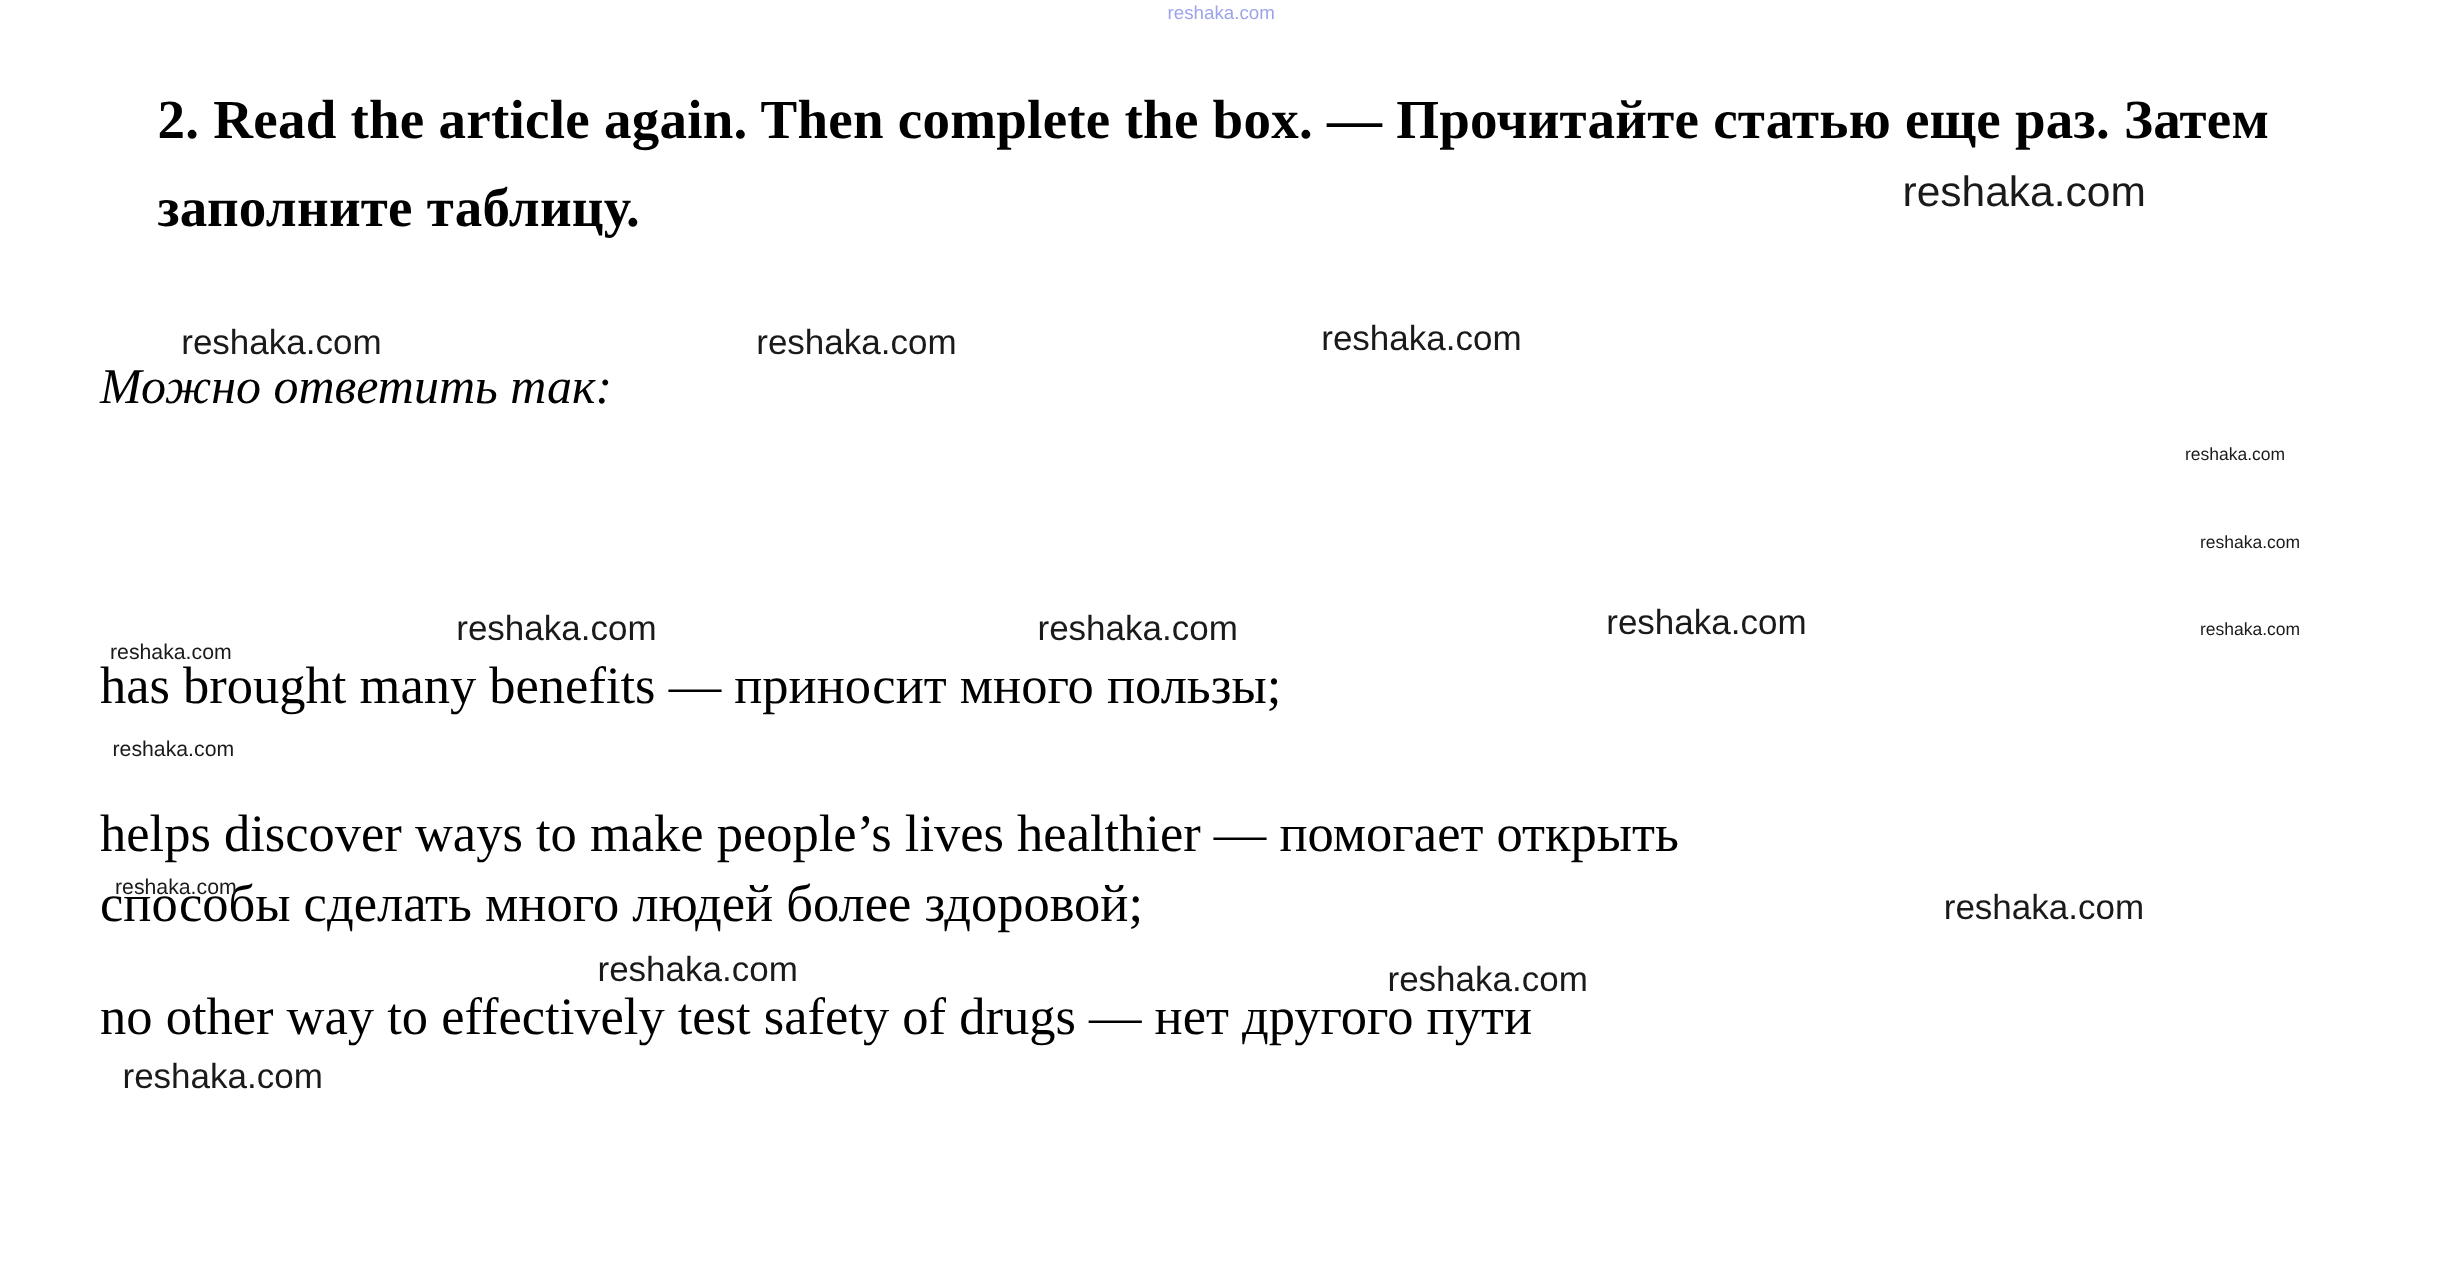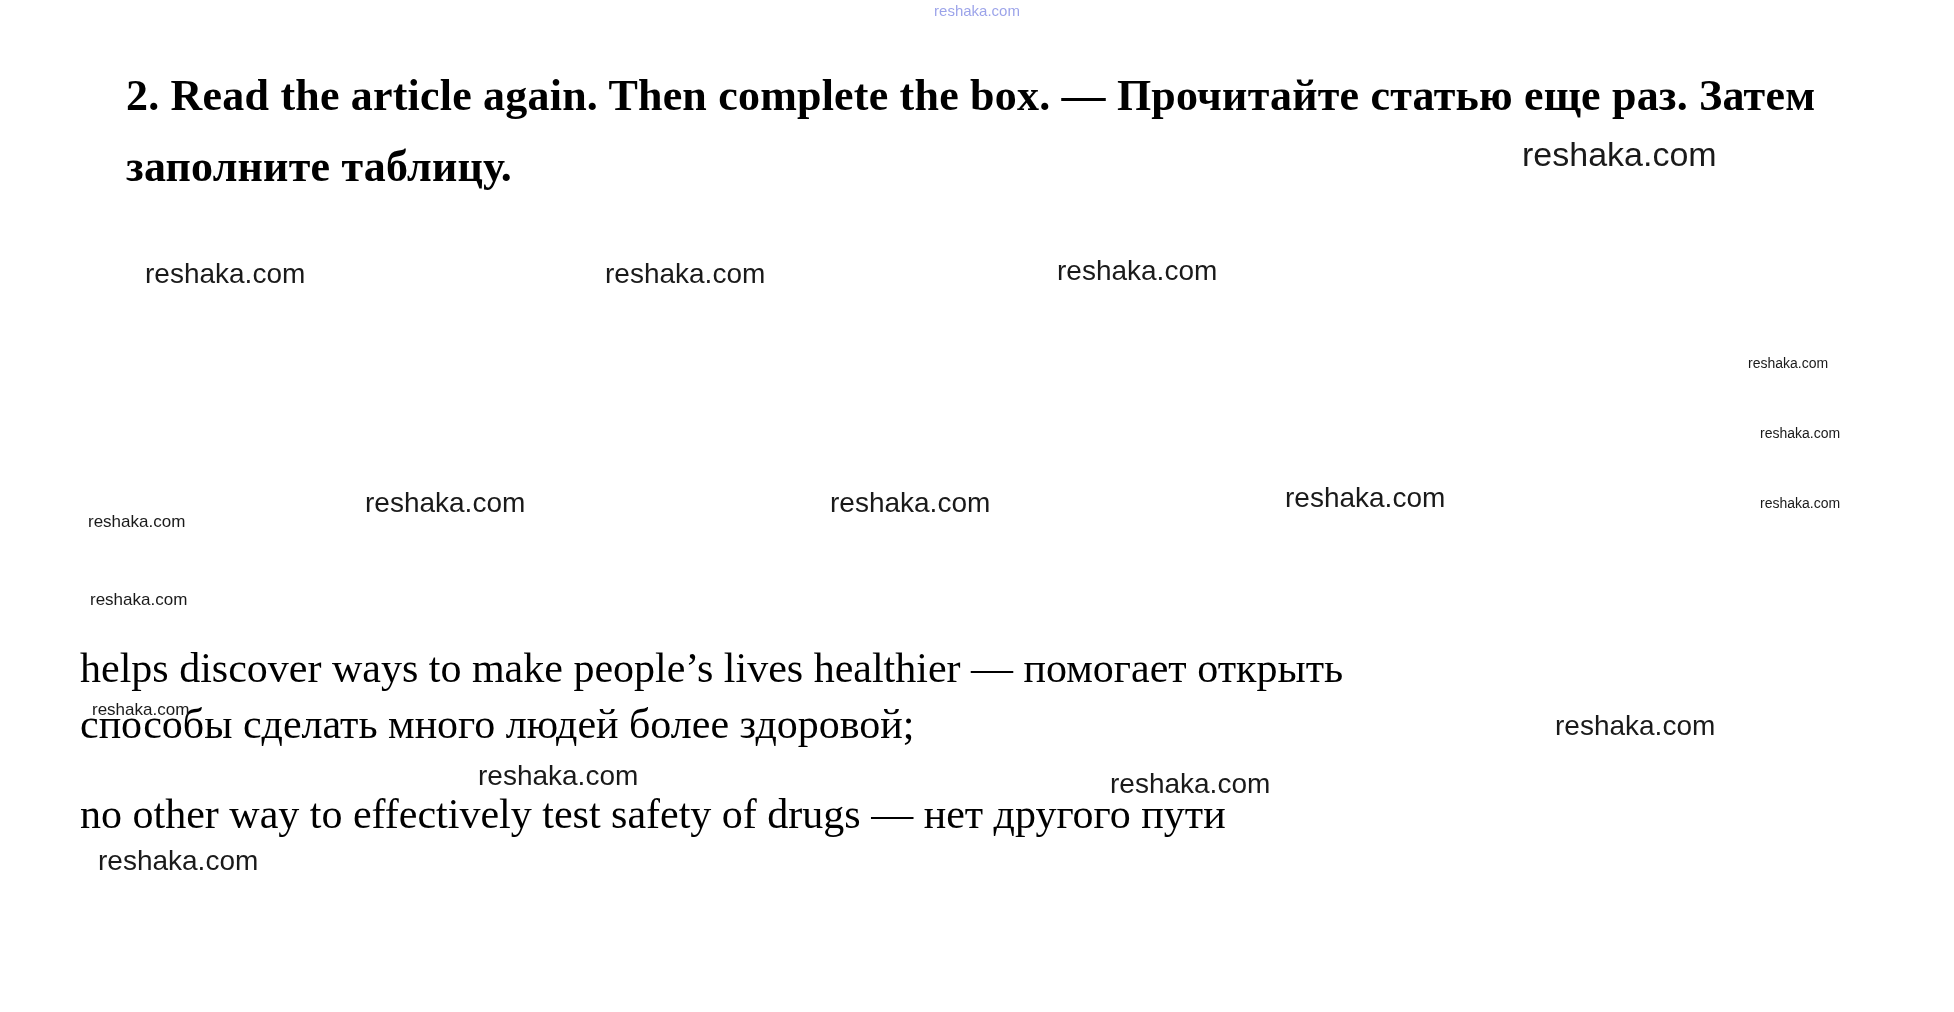--- a/index.html
+++ b/index.html
@@ -87,21 +87,23 @@
 </style>
 </head>
 <body>
 
 <div class="page">
 
   <div class="wm-top">reshaka.com</div>
 
   <div class="title">2. Read the article again. Then complete the box. — Прочитайте статью еще раз. Затем заполните таблицу.</div>
 
+  <div class="intro">Можно ответить так:</div>
 
+  <div class="body-line l2">has brought many benefits — приносит много пользы;</div>
   <div class="body-line l3">helps discover ways to make people’s lives healthier — помогает открыть</div>
   <div class="body-line l4">способы сделать много людей более здоровой;</div>
   <div class="body-line l5">no other way to effectively test safety of drugs — нет другого пути</div>
 
   <div class="wm big" style="left:1522px; top:135px;">reshaka.com</div>
   <div class="wm mid" style="left:145px;  top:258px;">reshaka.com</div>
   <div class="wm mid" style="left:605px;  top:258px;">reshaka.com</div>
   <div class="wm mid" style="left:1057px; top:255px;">reshaka.com</div>
   <div class="wm tiny" style="left:1748px; top:355px;">reshaka.com</div>
   <div class="wm tiny" style="left:1760px; top:425px;">reshaka.com</div>

